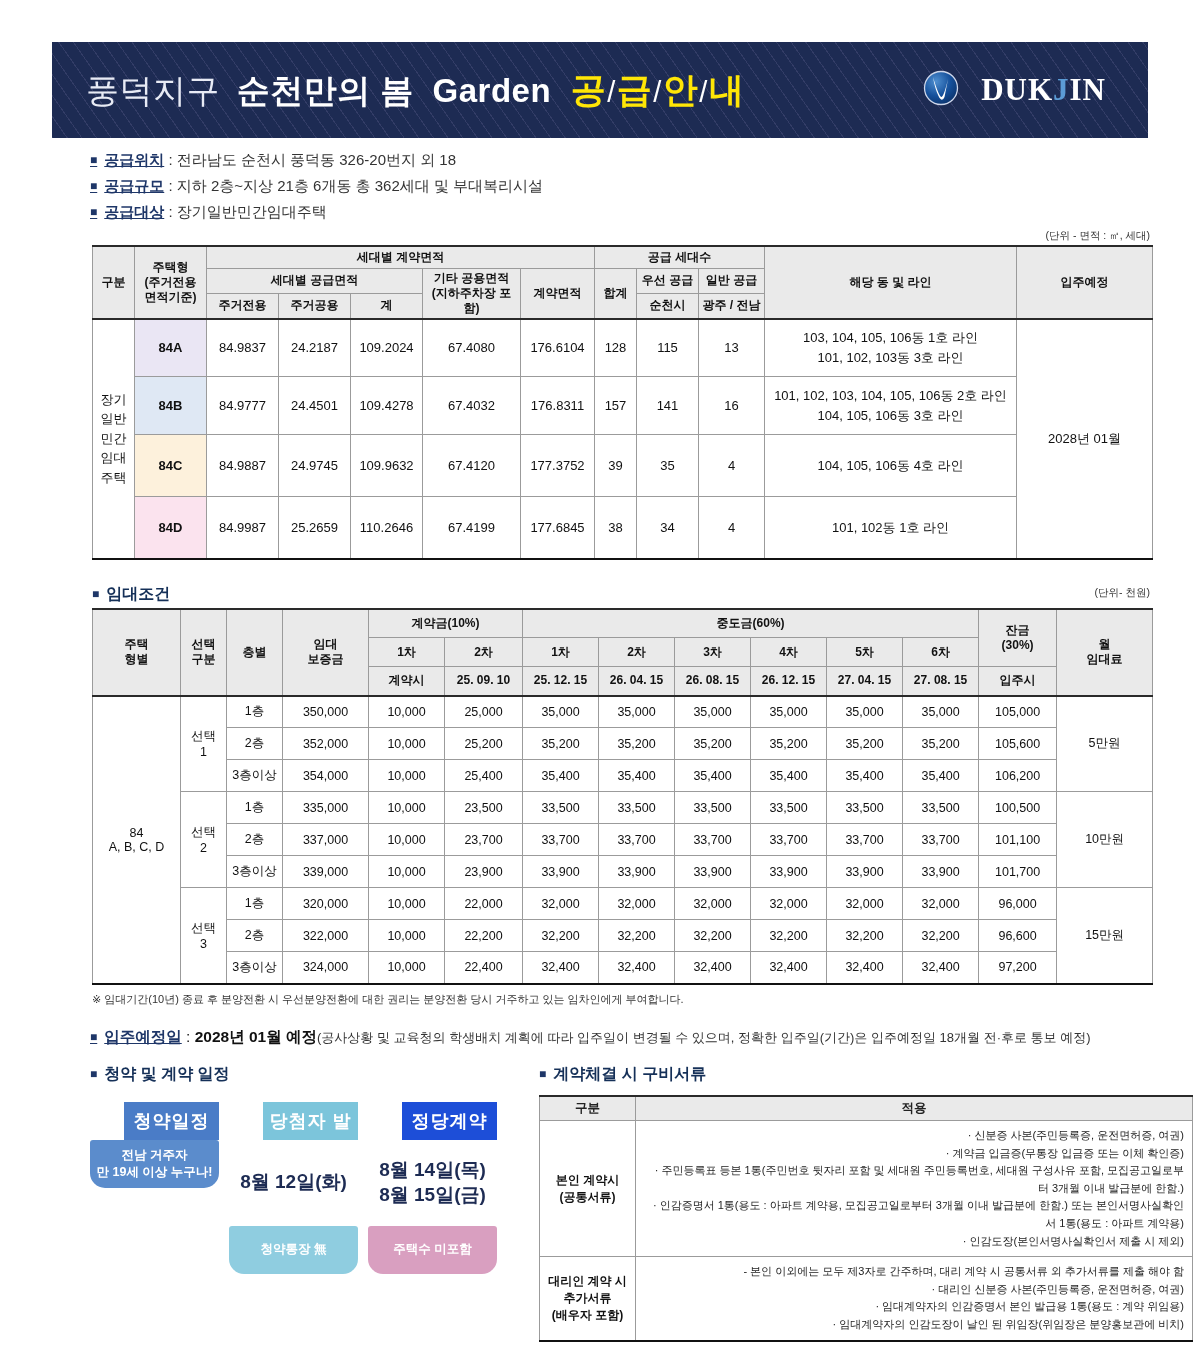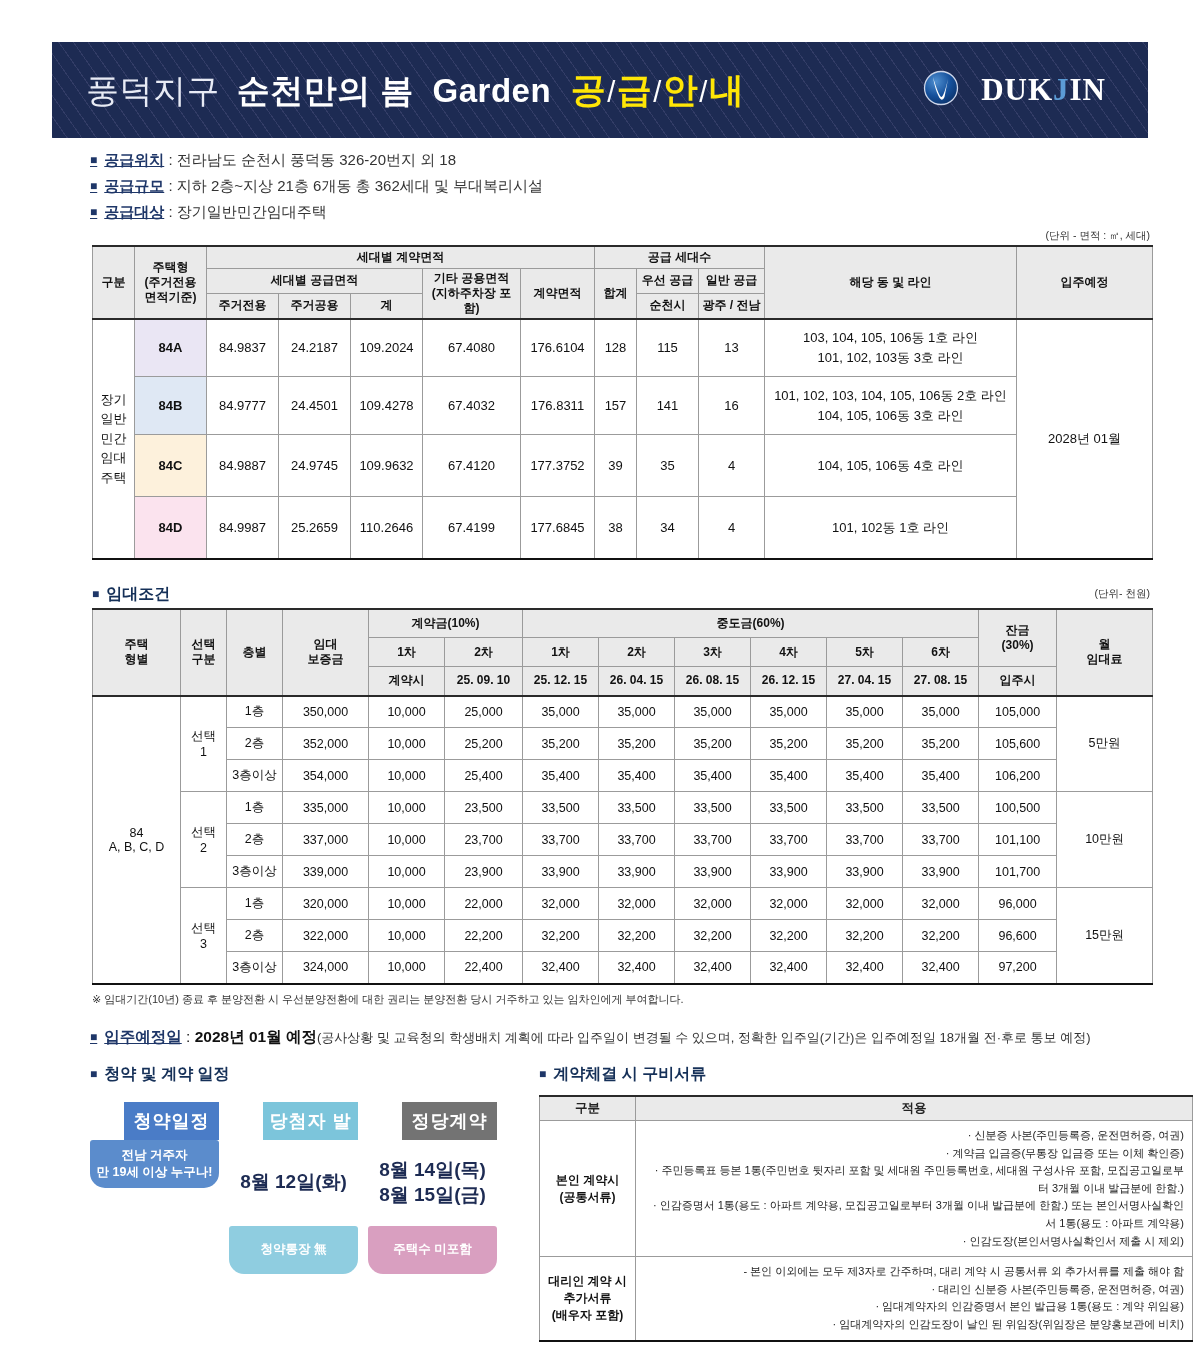--- a/index.html
+++ b/index.html
@@ -47,41 +47,41 @@
 .supply .r-lg { height:58px; } .supply .r-sm { height:62px; }
 .cat { font-size:12.5px; line-height:1.5; color:#333; }
 .typecell { font-weight:bold; font-size:14px; }
 .t84A { background:#eae6f4; color:#7a68b5; }
 .t84B { background:#dfe8f4; color:#2d6cb5; }
 .t84C { background:#fdf1dc; color:#f0a01f; }
 .t84D { background:#fbe3ee; color:#e8619e; }
 .lines { font-size:12.5px; line-height:1.5; }
 
 
-.sec-head { display:flex; justify-content:space-between; align-items:center; margin:24px 0 0; }
+.sec-head { display:flex; justify-content:space-between; align-items:flex-start; margin:24px 0 0; }
 .sec-title { font-size:16px; font-weight:bold; color:#153058; }
 .rent td { font-size:12.5px; height:32px; color:#111; }
 .rent .hrow { height:29px; }
 .footnote { margin:7px 0 0 40px; font-size:11px; color:#333; }
 
 
 .movein { margin:20px 0 0 38px; font-size:15.5px; }
 .movein .paren { font-size:13px; font-weight:normal; color:#333; }
 .movein b { color:#111; }
 
 
 .twocol { display:flex; margin:16px 0 0 38px; gap:42px; }
 .leftcol { width:408px; }
 .rightcol { width:780px; }
 
 
 .sched-boxes { display:flex; gap:10px; margin-top:17px; }
 .sbox { width:129px; text-align:center; display:flex; flex-direction:column; }
 .sbox-head { height:38px; line-height:38px; color:#fff; font-weight:bold; font-size:18px; letter-spacing:1px;margin-left:34px; }
-.bg-blue { background:#4a7cc7; } .bg-cyan { background:#7cc5db; } .bg-pink { background:#737373; }
+.bg-blue { background:#4a7cc7; } .bg-cyan { background:#7cc5db; } .bg-pink { background:#1d4ed8; }
 .bg-blue-l { background:#5b8ccc; } .bg-cyan-l { background:#8fcde0; } .bg-pink-l { background:#d99fc0; }
 .sbox-dates { height:86px; display:flex; flex-direction:column; justify-content:center; color:#1d2b53; font-weight:bold; font-size:19px; line-height:1.3; white-space:nowrap; }
 .sbox-badge { height:48px; border-radius:3px 3px 15px 15px; color:#fff; font-size:12.5px; font-weight:bold;
   display:flex; align-items:center; justify-content:center; line-height:1.35; }
 
 
 table.docs { border-collapse:collapse; width:654px; table-layout:fixed; margin-top:10px;
   border-top:2px solid #2a2a2a; border-bottom:2px solid #111; }
 .docs th { background:#eaeaea; border:1px solid #9b9b9b; font-size:12.5px; height:25px; font-weight:bold; }
 .docs td { border:1px solid #9b9b9b; vertical-align:middle; }

